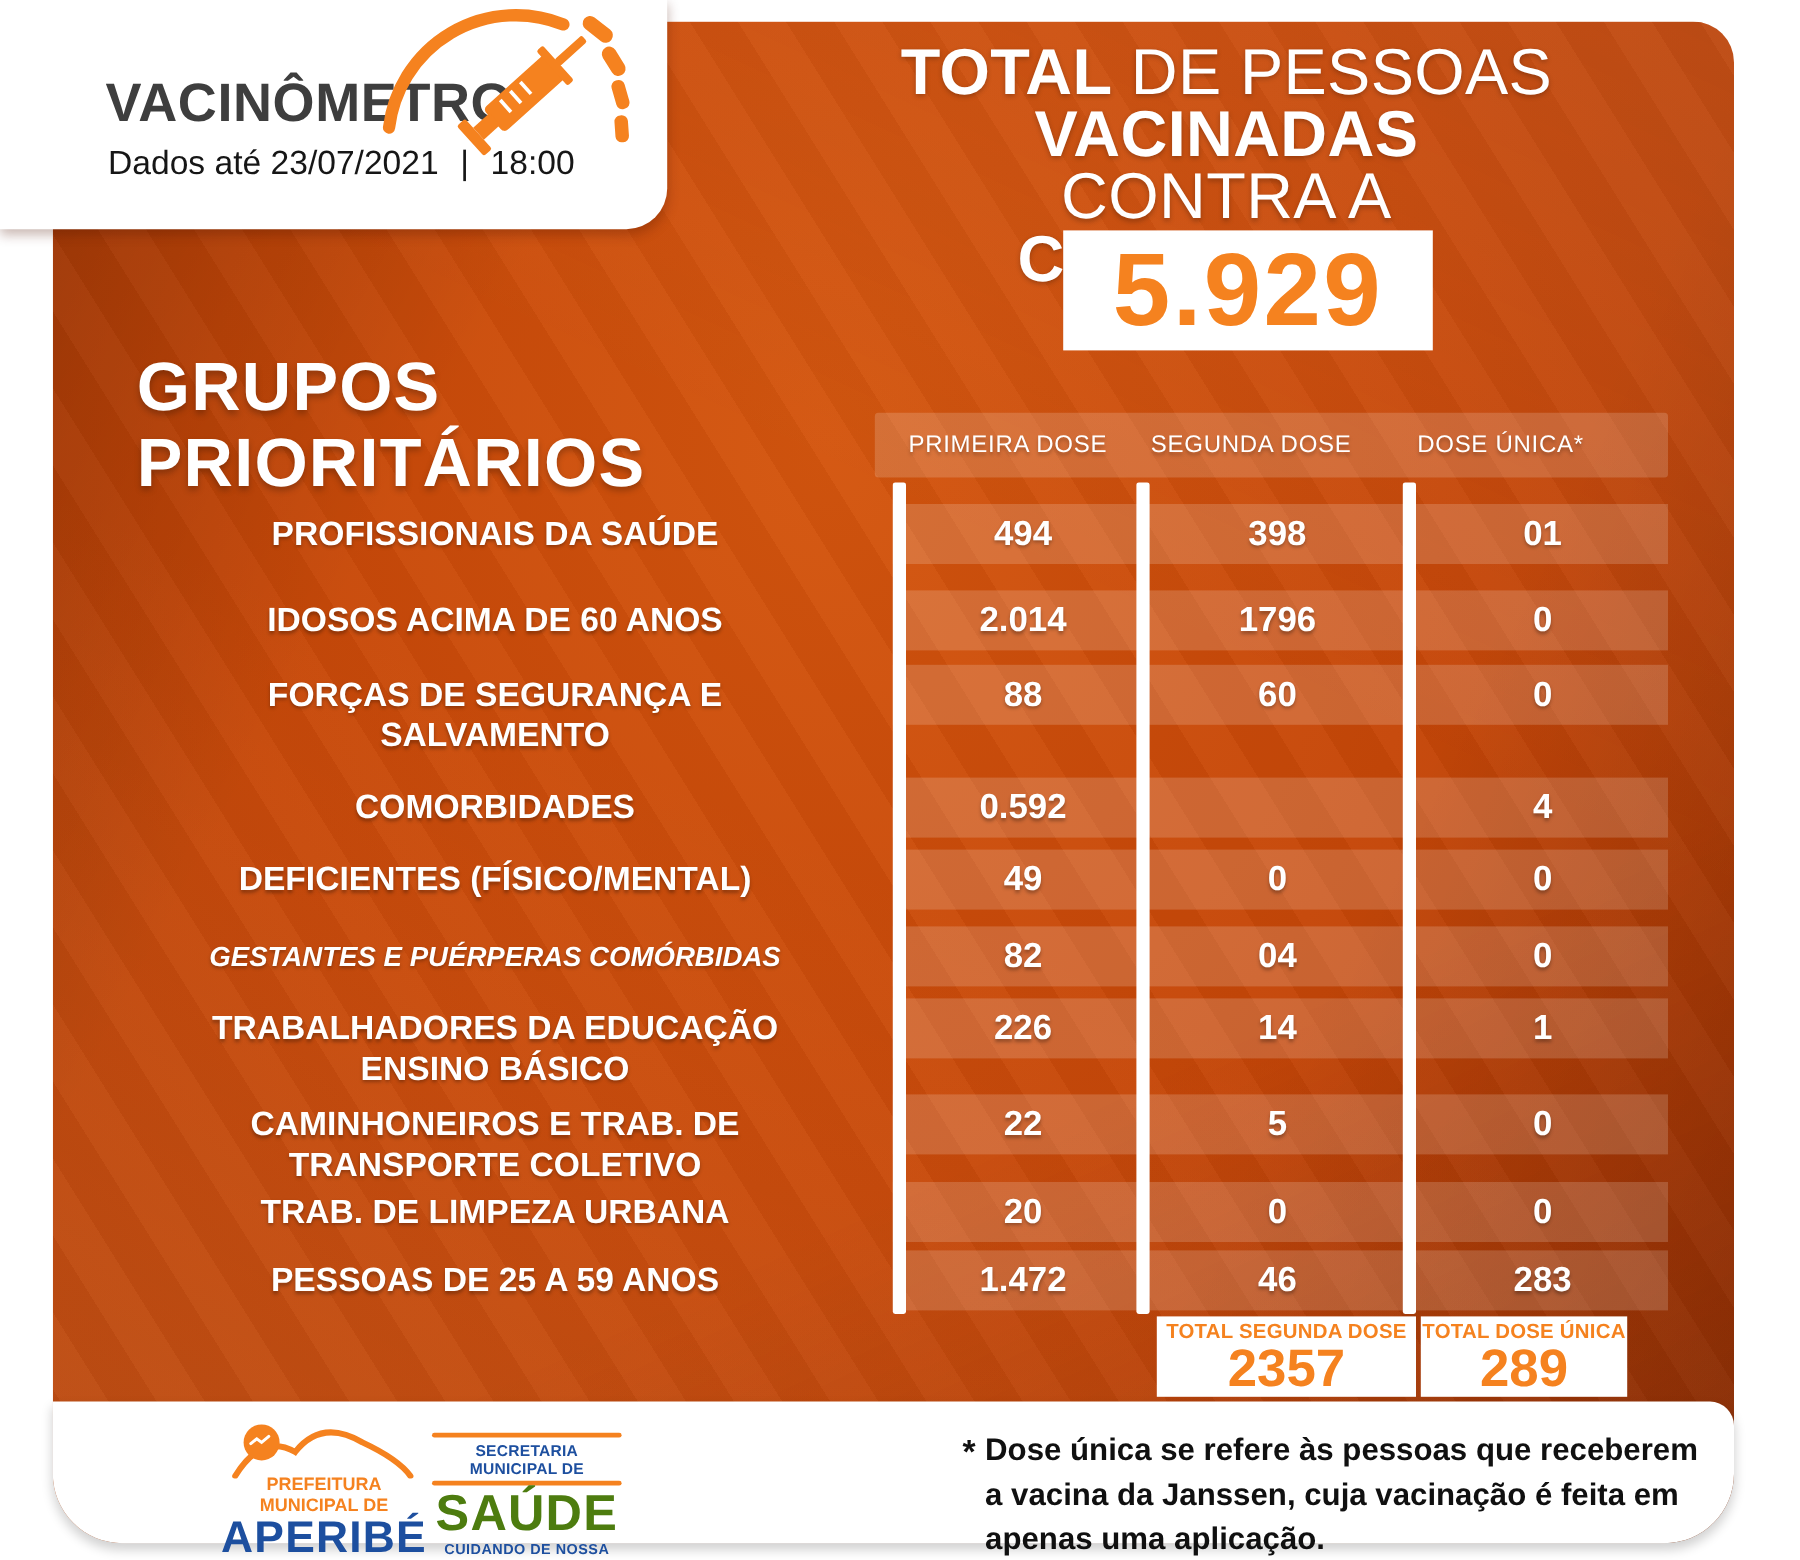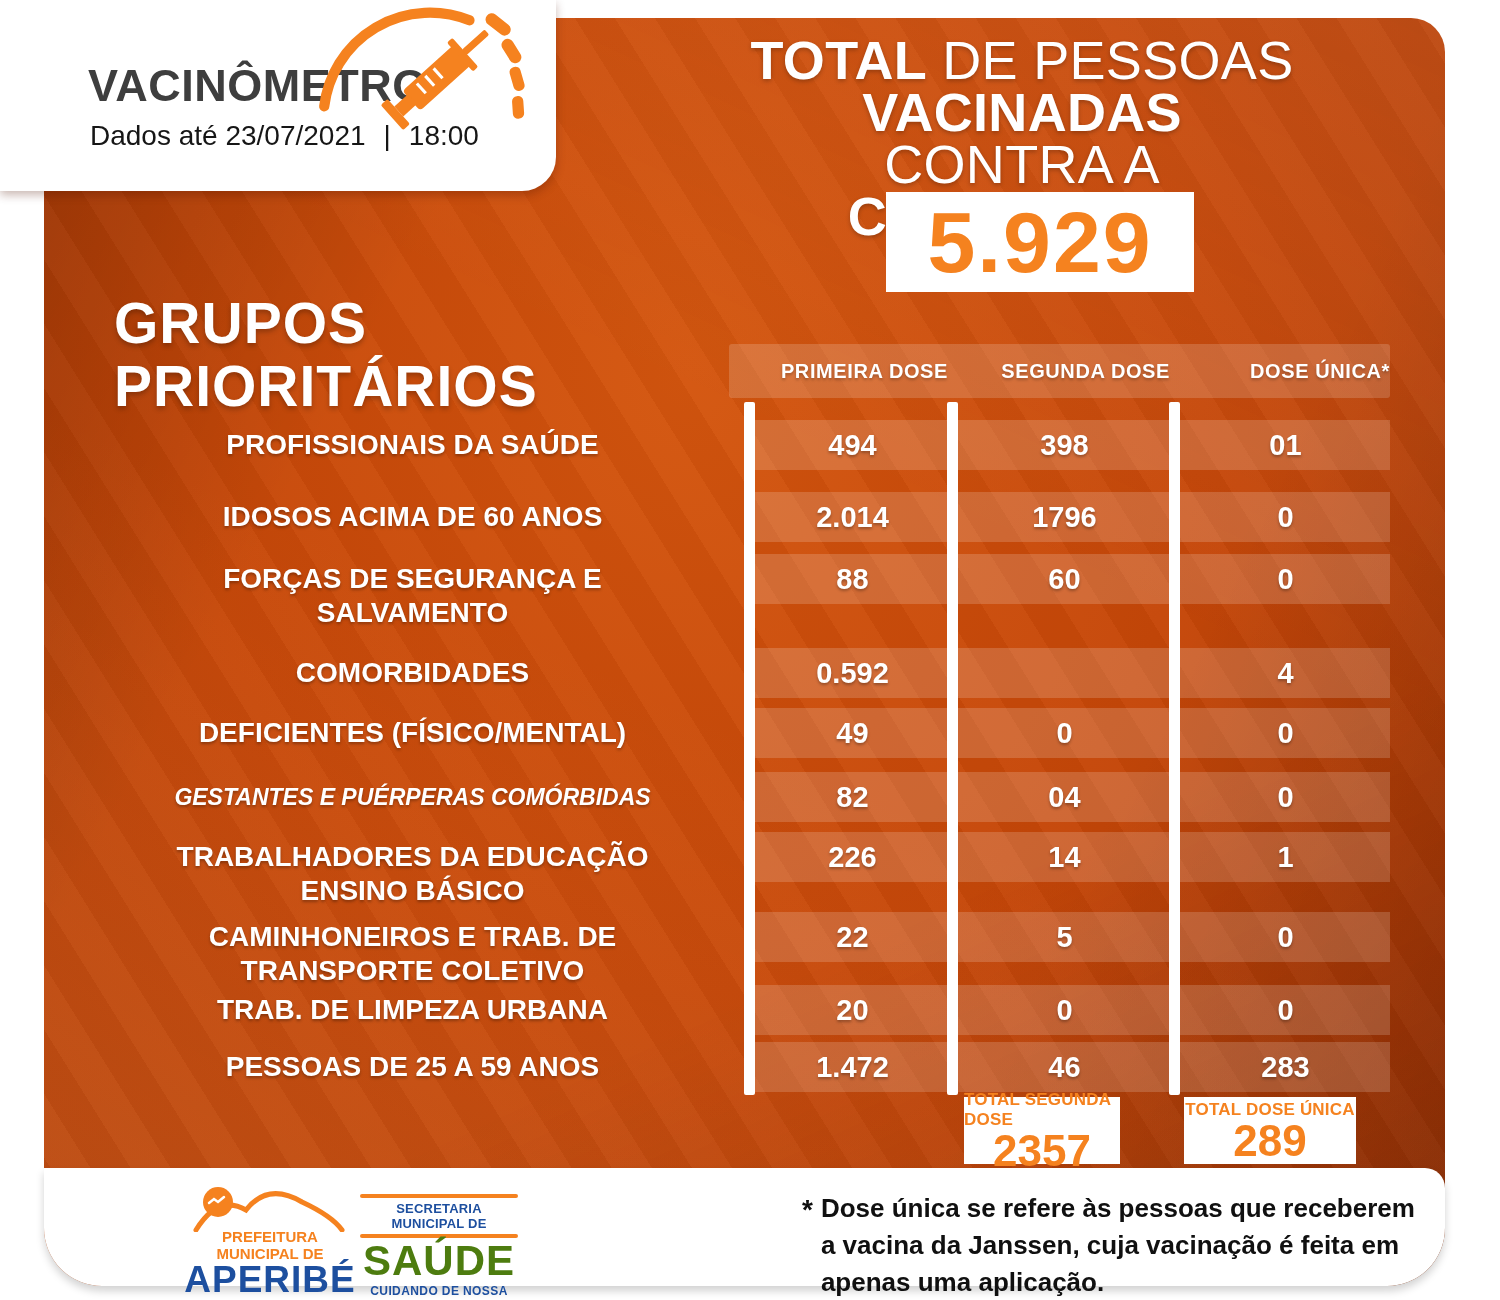--- a/index.html
+++ b/index.html
@@ -42,22 +42,22 @@
   .bignum{font-size:86px;font-weight:700;color:#F5821F;letter-spacing:2px;}
 
   
   .grupos{position:absolute;left:94px;top:292px;color:#fff;font-size:57px;font-weight:700;
     line-height:63px;white-space:pre-line;letter-spacing:1px;z-index:3;
     text-shadow:0 3px 5px rgba(0,0,0,.25);margin-left:20px;}
 
   
   .thead{position:absolute;left:729px;top:344px;width:661px;height:54px;
     background:rgba(255,255,255,.17);border-radius:3px;z-index:2;}
-  .hcell{position:absolute;top:344px;height:70px;line-height:54px;text-align:right;
-    color:#fff;font-weight:700;font-size:20px;letter-spacing:.6px;z-index:3;
+  .hcell{position:absolute;top:344px;height:70px;line-height:54px;text-align:left;
+    color:#fff;font-weight:400;font-size:20px;letter-spacing:.6px;z-index:3;
     text-shadow:0 2px 3px rgba(0,0,0,.25);}
   .h0{left:757px;width:191px}.h1{left:959px;width:211px}.h2{left:1181px;width:209px}
 
   
   .sep{position:absolute;top:402px;width:11px;height:693px;background:#fff;
     border-radius:2px;z-index:4;}
   .s0{left:744px}.s1{left:947px}.s2{left:1169px}
 
   
   #rows{position:absolute;inset:0;z-index:3;}
@@ -74,21 +74,21 @@
     white-space:pre-line;text-shadow:0 2px 3px rgba(0,0,0,.3);}
   .row.two .rlabel{transform:translateY(calc(-50% + 17px));}
   .row.small .rlabel{font-size:23px;font-style:italic;}
   .val{position:absolute;top:0;height:50px;line-height:50px;text-align:center;color:#fff;
     font-weight:700;font-size:29px;text-shadow:0 2px 3px rgba(0,0,0,.3);}
   .v0{left:757px;width:191px}.v1{left:959px;width:211px}.v2{left:1181px;width:209px}
 
   
   .tbox{position:absolute;top:1097px;height:67px;background:#fff;display:flex;
     flex-direction:column;align-items:center;justify-content:center;z-index:5;}
-  .tb1{left:964px;width:156px}.tb2{left:1184px;width:172px}
+  .tb1{left:964px;width:216px}.tb2{left:1184px;width:172px}
   .tlabel{color:#F5821F;font-weight:700;font-size:17px;letter-spacing:.2px;}
   .tnum{color:#F5821F;font-weight:700;font-size:44px;line-height:42px;}
 
   
   .footerbar{position:absolute;left:44px;top:1168px;width:1401px;height:118px;background:#fff;
     border-radius:0 20px 58px 58px;box-shadow:0 5px 9px rgba(0,0,0,.18);z-index:6;}
   .logo1{position:absolute;left:182px;top:1180px;width:176px;text-align:center;z-index:7;}
   .p1{color:#F5821F;font-weight:700;font-size:15px;margin-top:-8px;}
   .p2{color:#1D4F9F;font-weight:700;font-size:37px;line-height:36px;letter-spacing:1px;}
   .p3{color:#1D4F9F;font-weight:700;font-size:13px;letter-spacing:.4px;}

